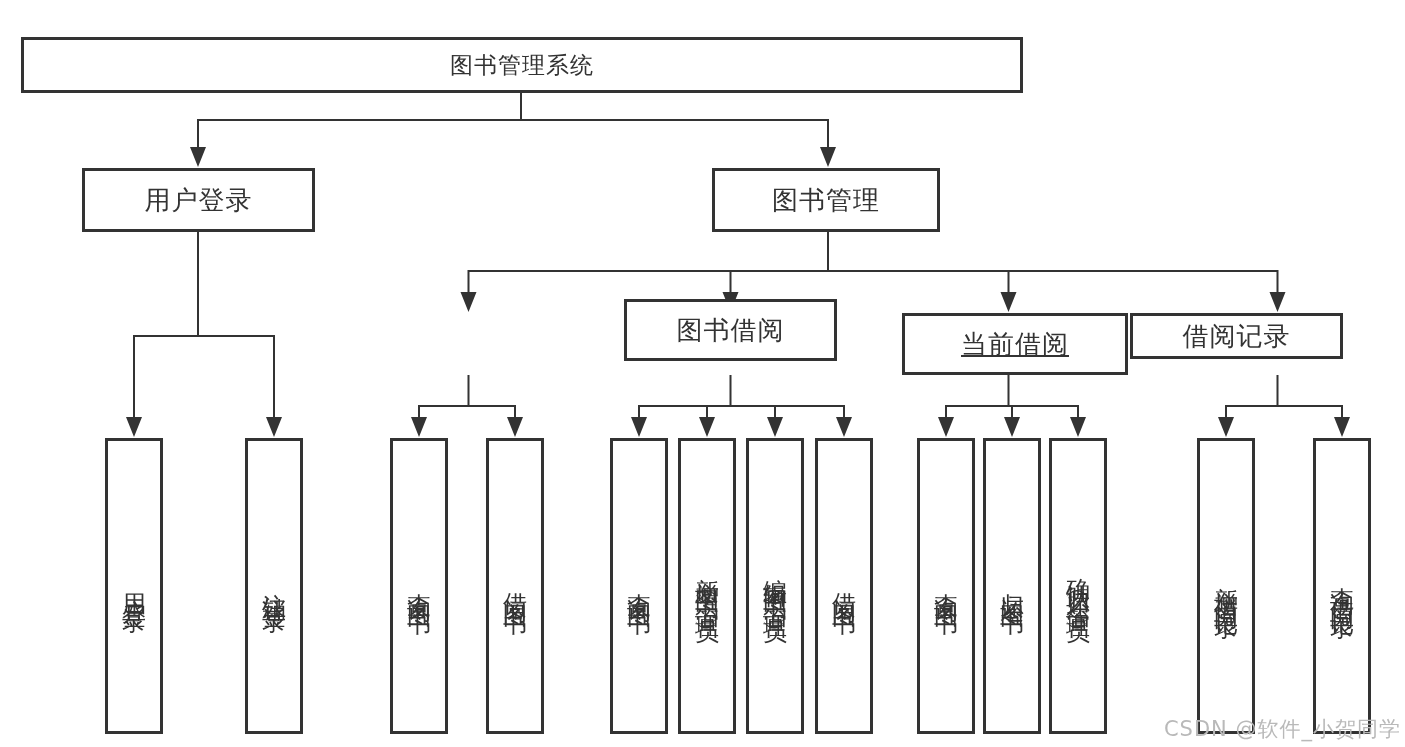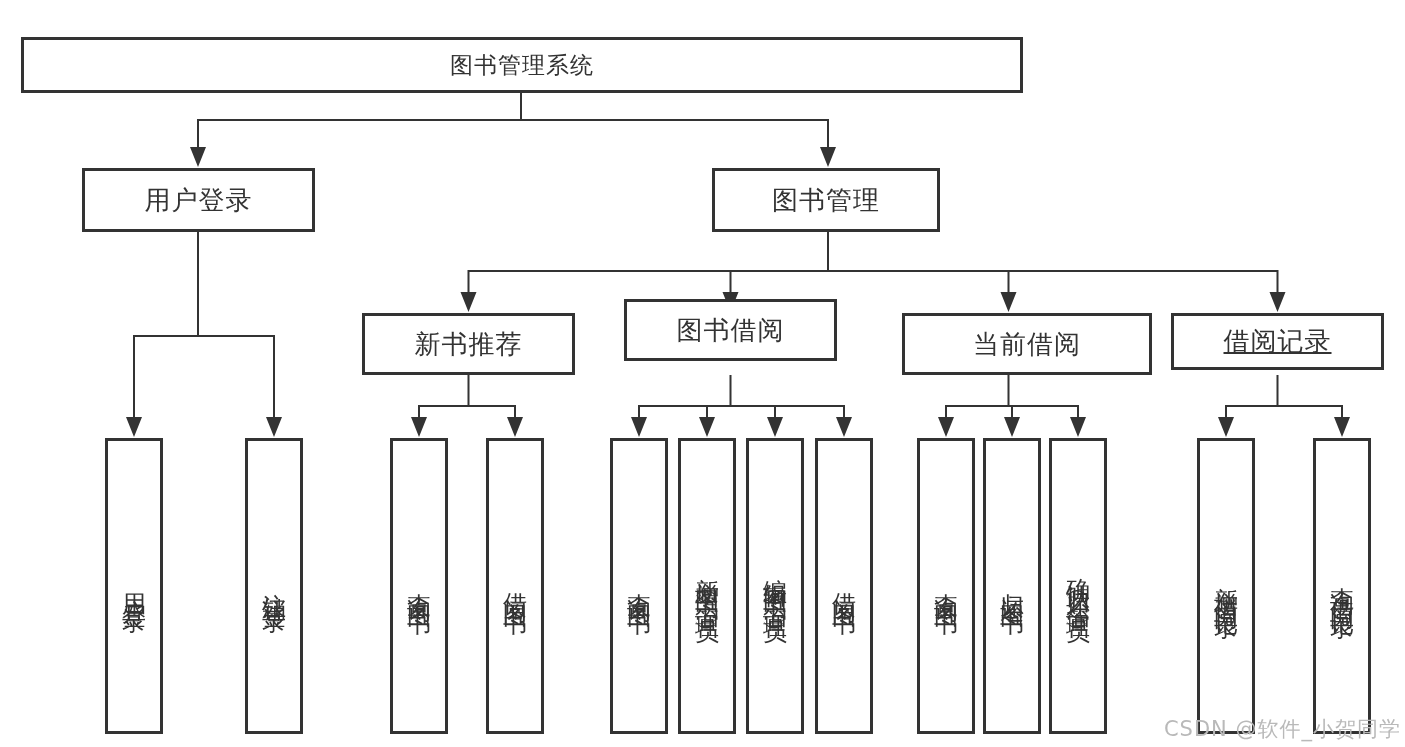--- a/index.html
+++ b/index.html
@@ -107,24 +107,23 @@
       M1070,417 L1086,417 L1078,437 Z
       M1218,417 L1234,417 L1226,437 Z
       M1334,417 L1350,417 L1342,437 Z"></path>
   </svg>
 
   <div class="node h-root" style="left:21px; top:13px; width:1002px; height:56px;margin-top:24px;">图书管理系统</div>
 
   <div class="node h-mid" style="left:82px; top:168px; width:233px; height:64px;">用户登录</div>
   <div class="node h-mid" style="left:712px; top:168px; width:228px; height:64px;">图书管理</div>
 
-  <div class="node h-mid" style="left:362px; top:313px; width:213px; height:62px;">新书推荐</div>
   <div class="node h-mid" style="left:624px; top:299px; width:213px; height:62px;">图书借阅</div>
-  <div class="node h-mid" style="left:902px; top:313px; width:250px; height:62px;">当前借阅</div>
-  <div class="node h-mid" style="left:1171px; top:313px; width:213px; height:57px;text-decoration:underline;">借阅记录</div>
+  <div class="node h-mid" style="left:902px; top:313px; width:226px; height:62px;text-decoration:underline;">当前借阅</div>
+  <div class="node h-mid" style="left:1130px; top:313px; width:213px; height:46px;">借阅记录</div>
 
   <div class="node v-leaf" style="left:105px; top:438px; width:58px; height:296px;">用户登录</div>
   <div class="node v-leaf" style="left:245px; top:438px; width:58px; height:296px;">注销登录</div>
 
   <div class="node v-leaf" style="left:390px; top:438px; width:58px; height:296px;">查询图书</div>
   <div class="node v-leaf" style="left:486px; top:438px; width:58px; height:296px;">借阅图书</div>
 
   <div class="node v-leaf" style="left:610px; top:438px; width:58px; height:296px;">查询图书</div>
   <div class="node v-leaf" style="left:678px; top:438px; width:58px; height:296px;">新增图书（管理员）</div>
   <div class="node v-leaf" style="left:746px; top:438px; width:58px; height:296px;">编辑图书（管理员）</div>

